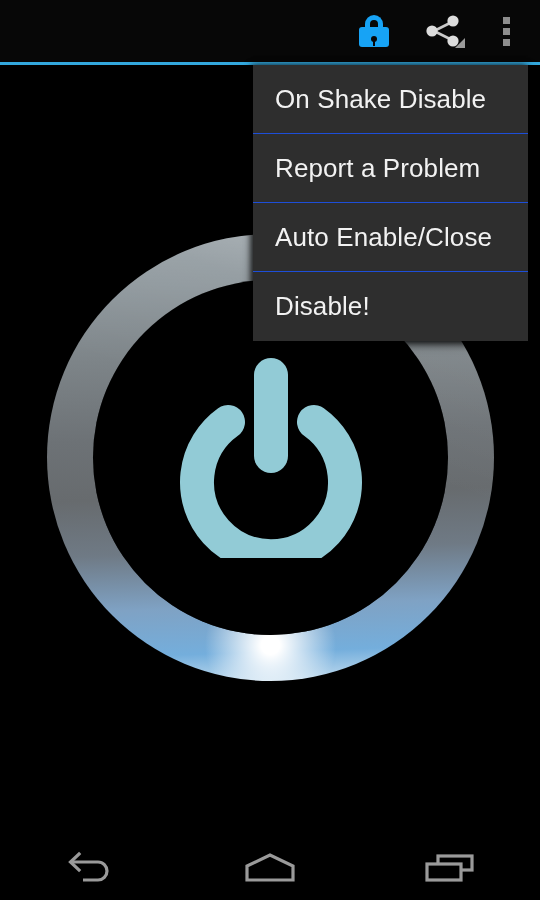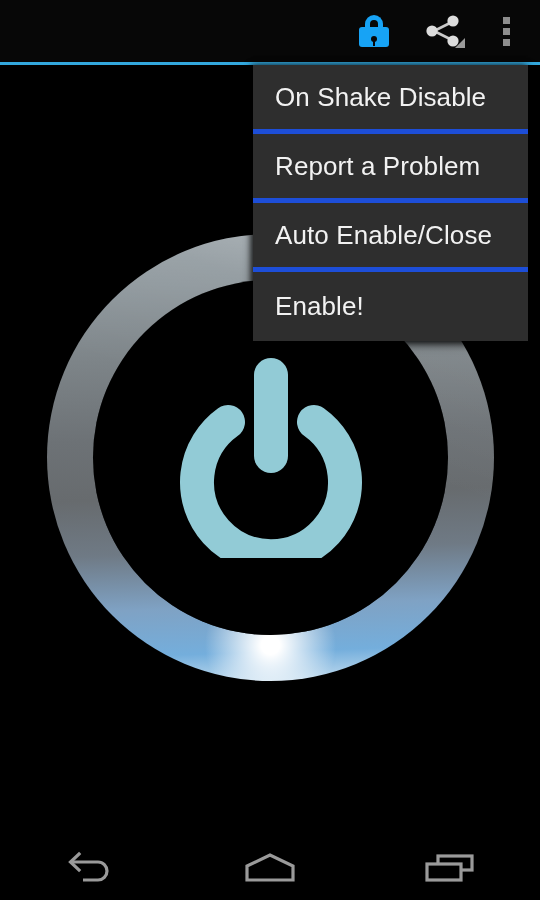--- a/index.html
+++ b/index.html
@@ -147,21 +147,21 @@
     box-shadow:0 3px 9px rgba(0,0,0,0.85), -2px 0 6px rgba(0,0,0,0.6);
     z-index:30;
   }
   .menu-item {
     height:69px;
     display:flex; align-items:center;
     padding-left:22px;
     color:#f2f2f2;
     font-size:26px;
     letter-spacing:0.1px;
-    border-bottom:5px solid #1d4ed8;
+    border-bottom:1px solid #1d4ed8;
     white-space:nowrap;
   }
   .menu-item:last-child { border-bottom:none; }
 
   
   #nav-bar {
     position:absolute; left:0; bottom:0;
     width:540px; height:62px;
     background:#000;
     display:flex; align-items:center;
@@ -221,21 +221,21 @@
                  A 74 74 0 1 0 138 36" fill="none" stroke="#92cbd6" stroke-width="34" stroke-linecap="round"></path>
       </svg>
       <div id="power-stem" style="background: rgb(146, 203, 214);"></div>
     </div>
   </div>
 
   <div id="overflow-menu">
     <div class="menu-item">On Shake Disable</div>
     <div class="menu-item">Report a Problem</div>
     <div class="menu-item">Auto Enable/Close</div>
-    <div class="menu-item">Enable!</div>
+    <div class="menu-item">Disable!</div>
   </div>
 
   <div id="nav-bar">
     <div class="nav-btn">
       <span>
         <svg width="56" height="34" viewBox="0 0 56 34">
           <path d="M 9 12 H 36 A 9 9 0 0 1 36 30 H 21" fill="none" stroke="#9a9a9a" stroke-width="3.2"></path>
           <path d="M 17 4 L 8.5 12 L 17 20" fill="none" stroke="#9a9a9a" stroke-width="3.2" stroke-linecap="square"></path>
         </svg>
       </span>

